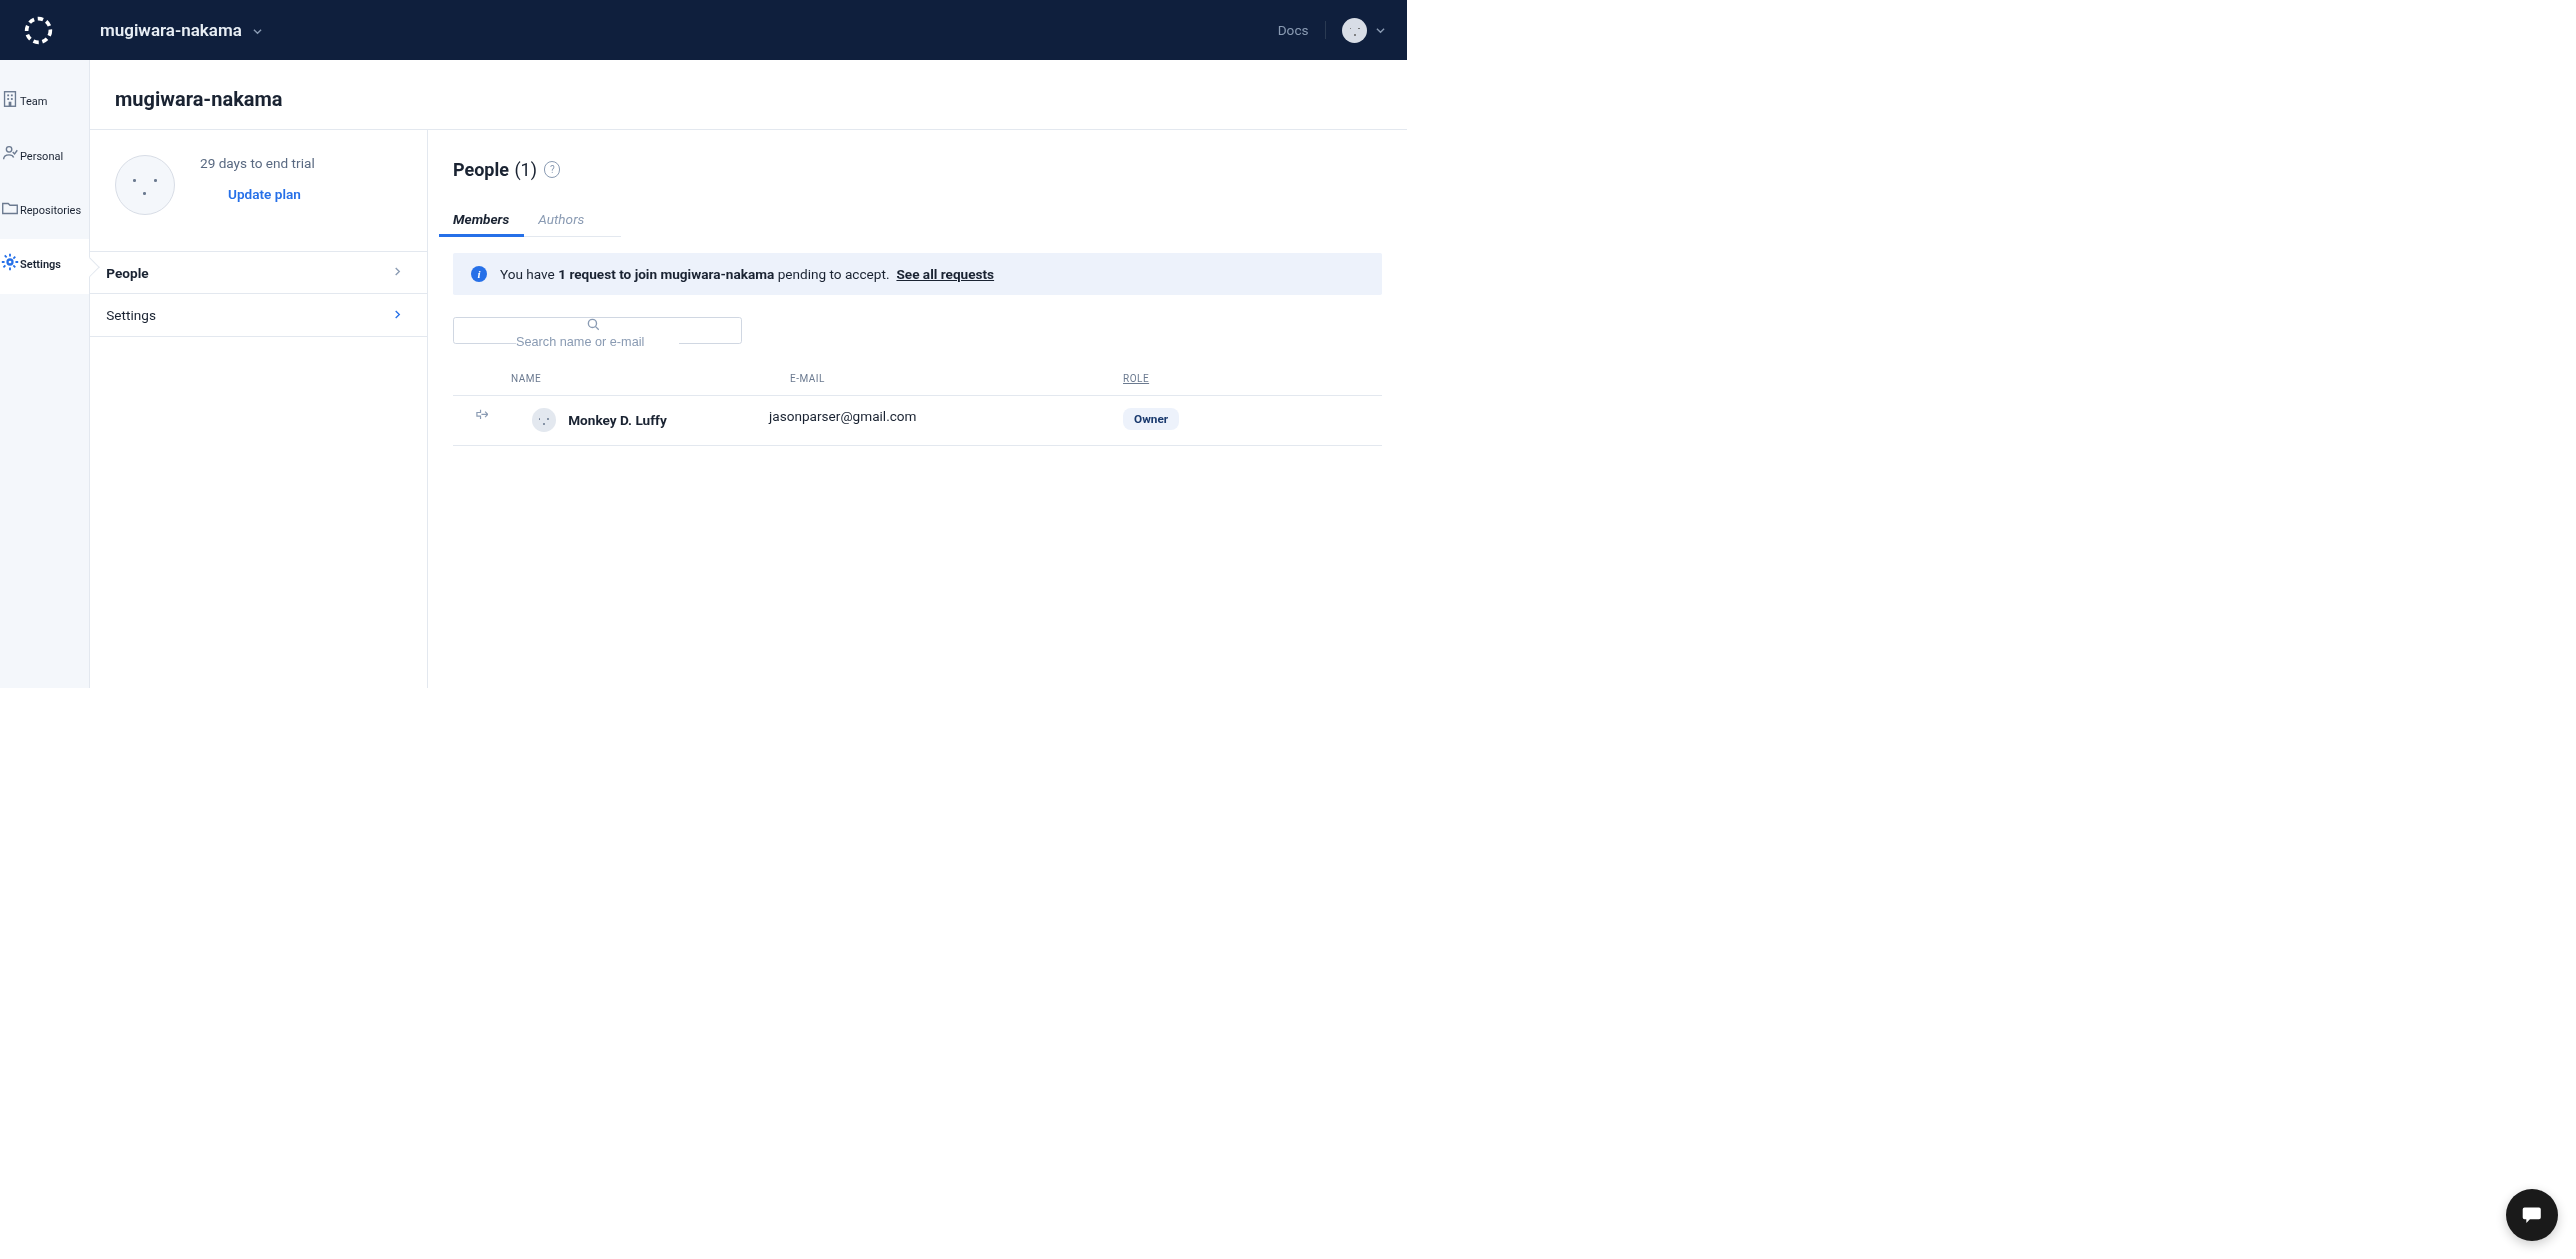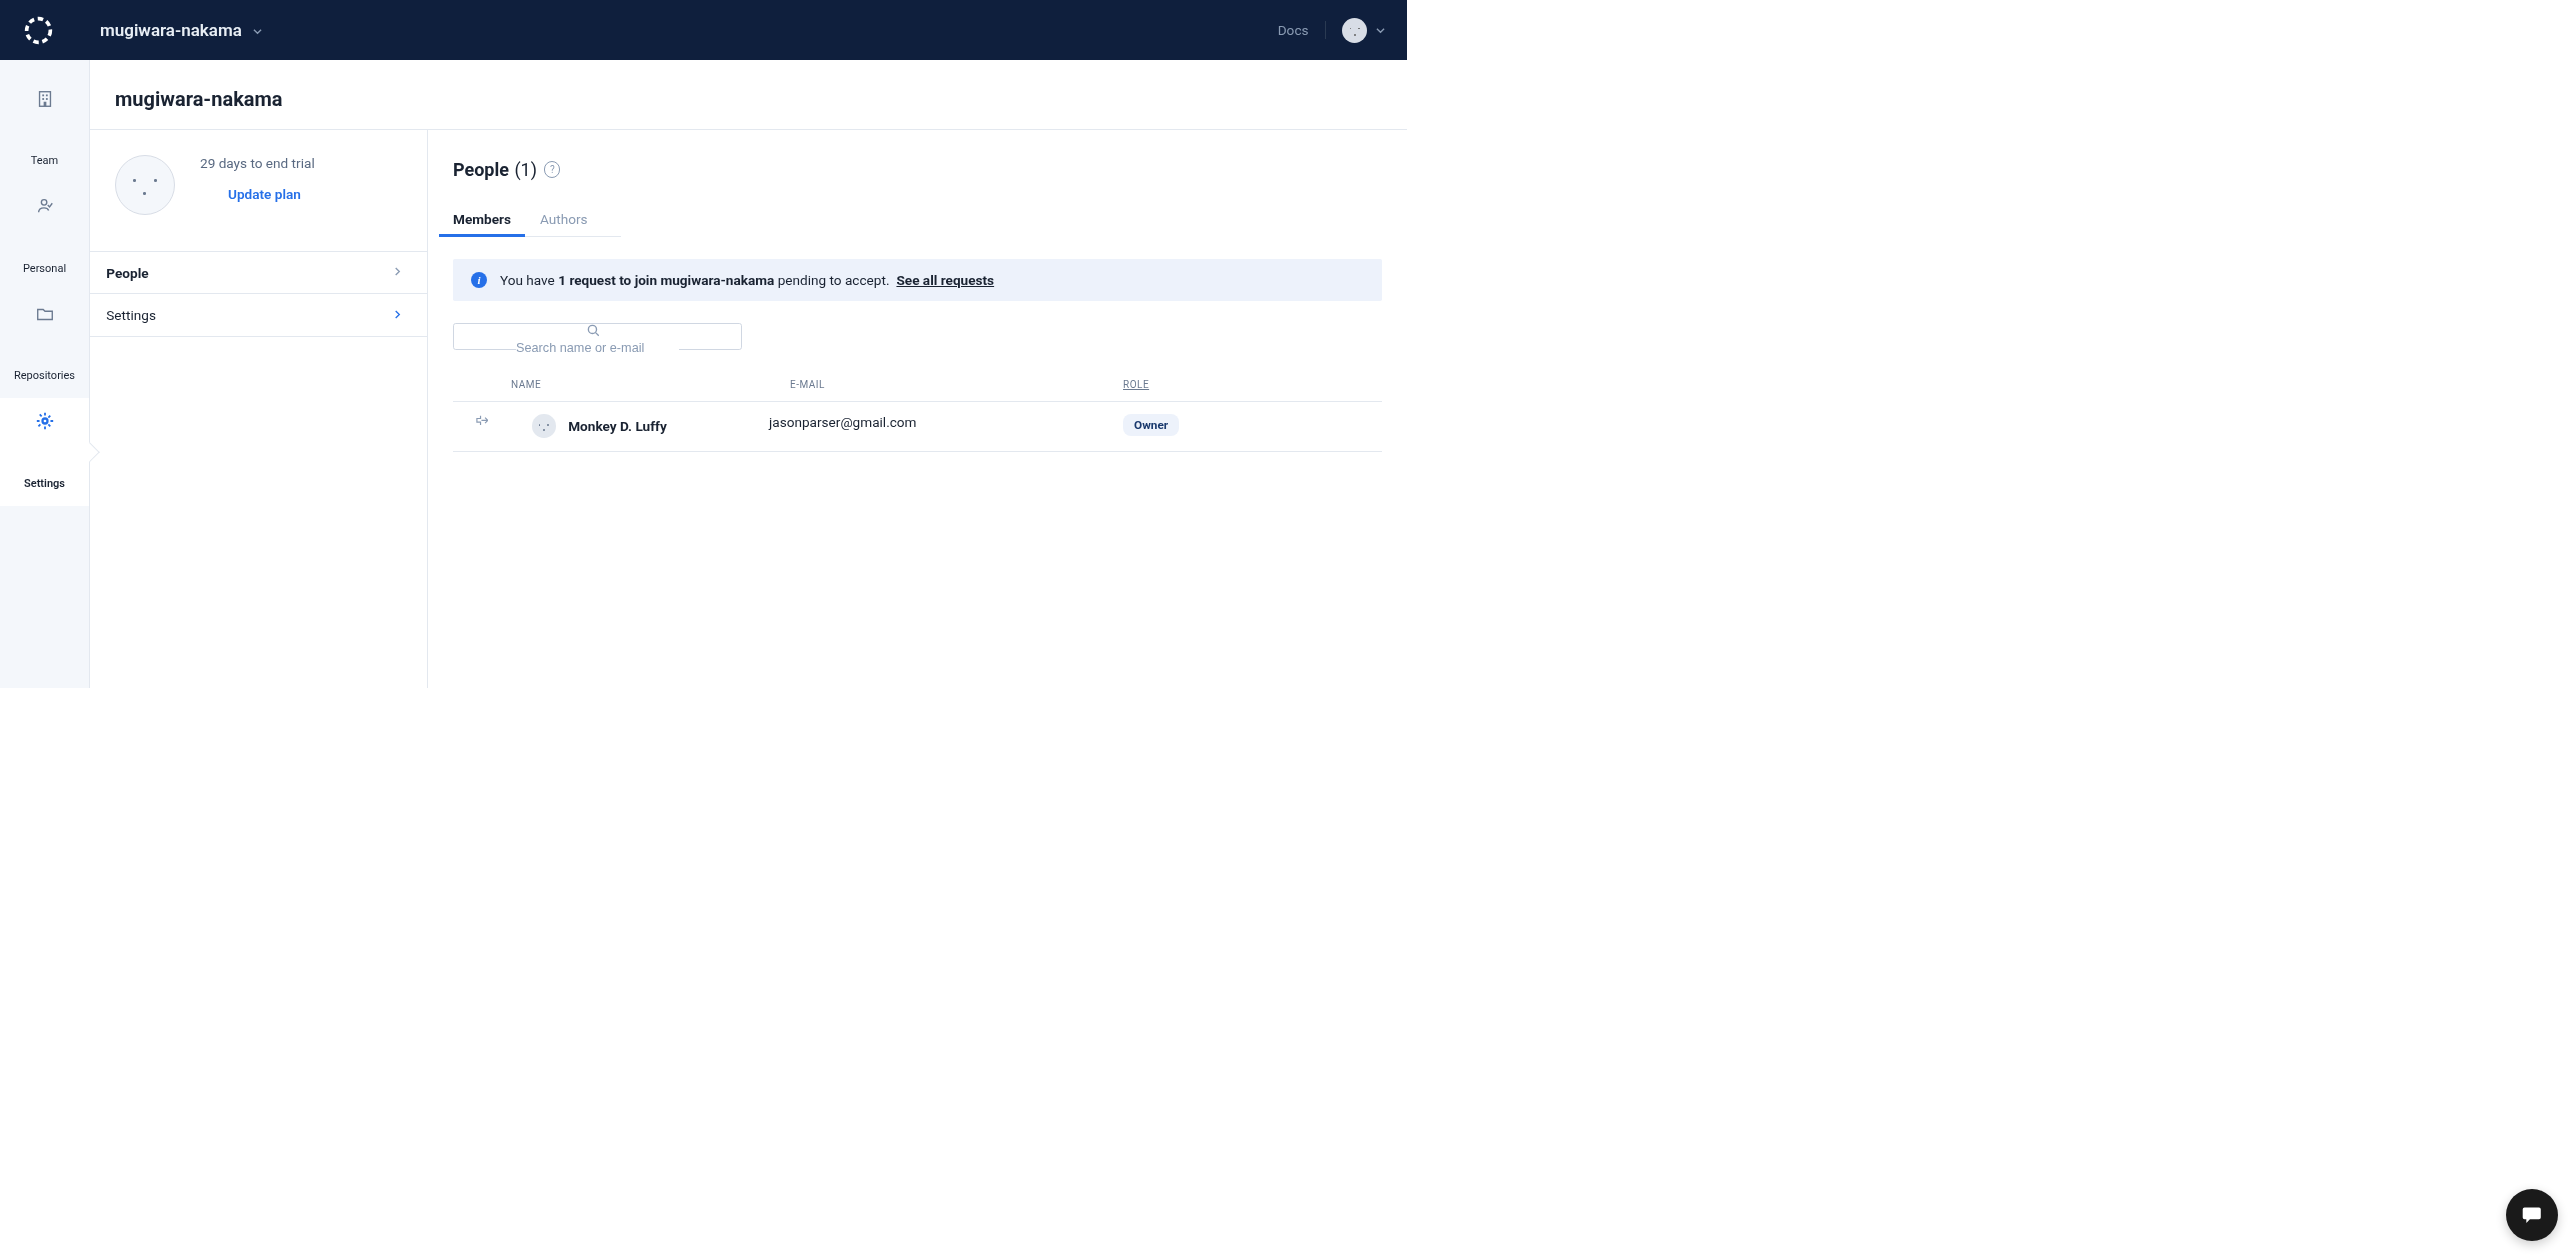--- a/index.html
+++ b/index.html
@@ -108,26 +108,24 @@
     .sidebar {
       width: 90px;
       background: #f4f7fb;
       border-right: 0.9px solid #e3e8ef;
       display: flex;
       flex-direction: column;
       padding-top: 16.3px;
     }
     .sidebar-item {
       display: flex;
-      flex-direction: column;
       align-items: center;
       padding: 12.7px 0 16.3px;
       cursor: pointer;
       position: relative;
-      gap: 40px;
     }
     .sidebar-item .icon {
       width: 20px;
       height: 20px;
       margin-bottom: 5.4px;
       color: #6b7a90;
     }
     .sidebar-item .label {
       font-size: 11px;
       color: #1a2332;
@@ -269,22 +267,23 @@
       align-items: center;
       justify-content: center;
       font-size: 10px;
       color: #8a9bb3;
       cursor: pointer;
     }
 
     .tabs {
       display: flex;
       border-bottom: 0.9px solid #e3e8ef;
-      margin-bottom: 22px;
+      margin-bottom: 16px;
       width: 168px;
+      font-style: italic;
     }
     .tab {
       padding: 9px 0;
       margin-right: 29px;
       font-size: 13.6px;
       color: #8a9bb3;
       cursor: pointer;
       position: relative;
     }
     .tab.active {

